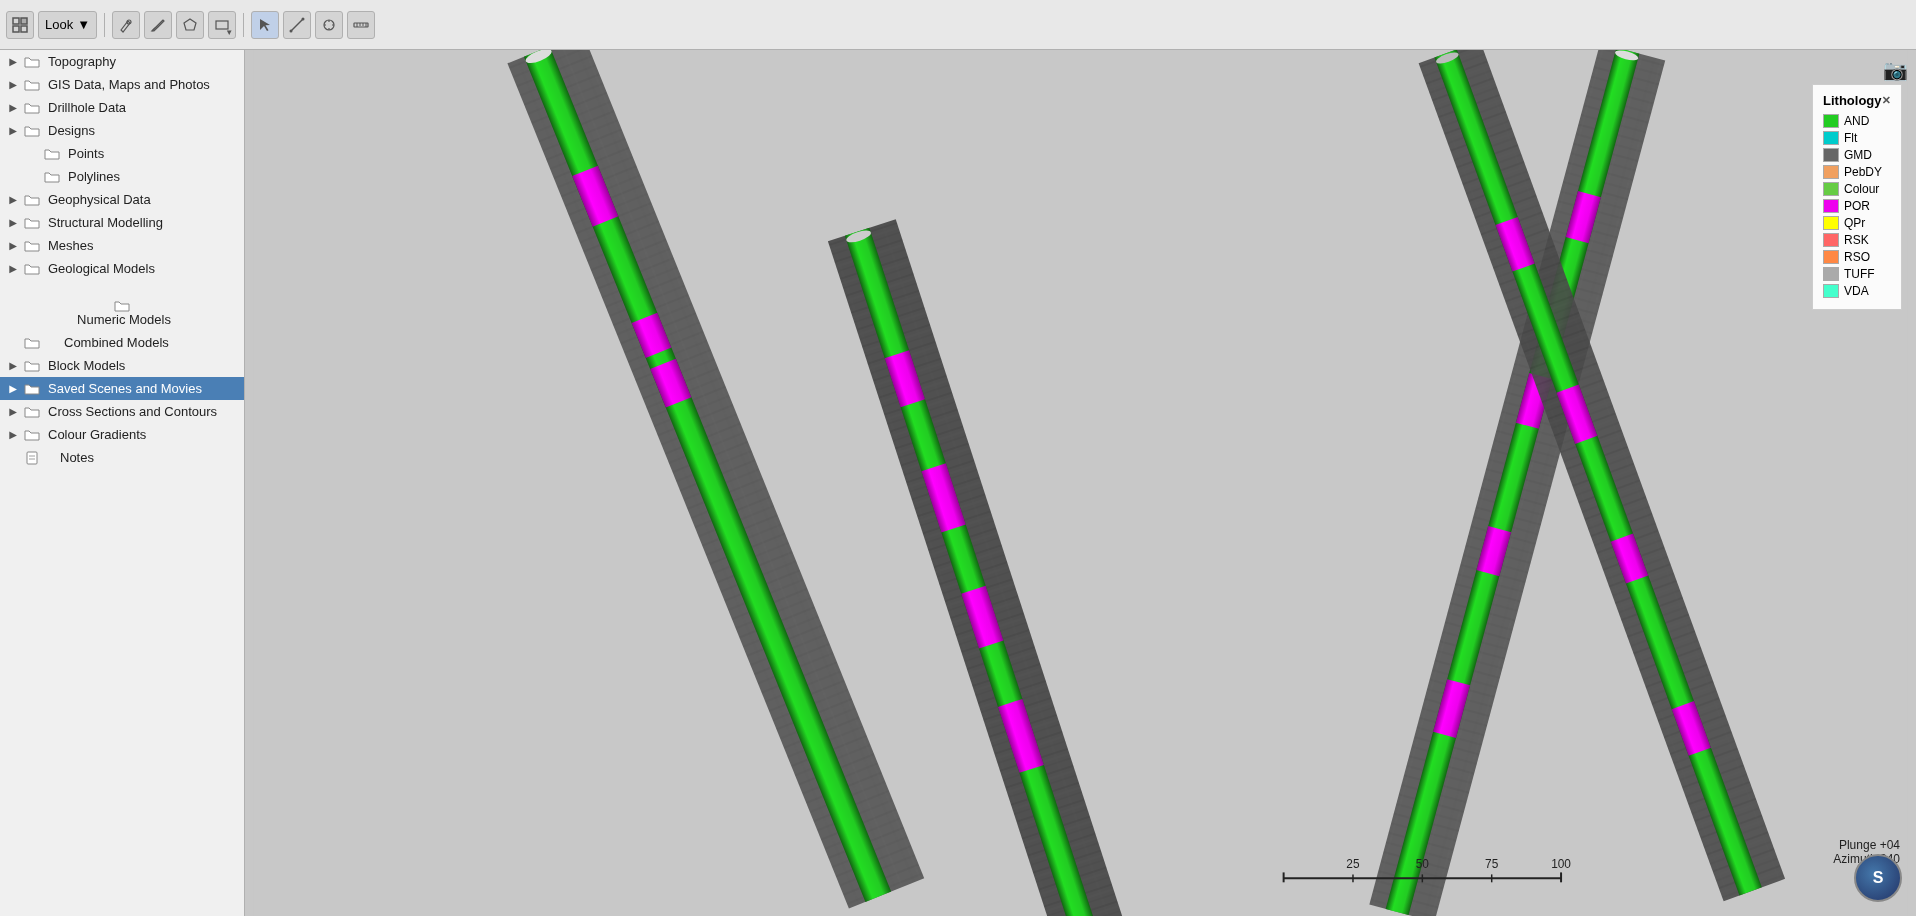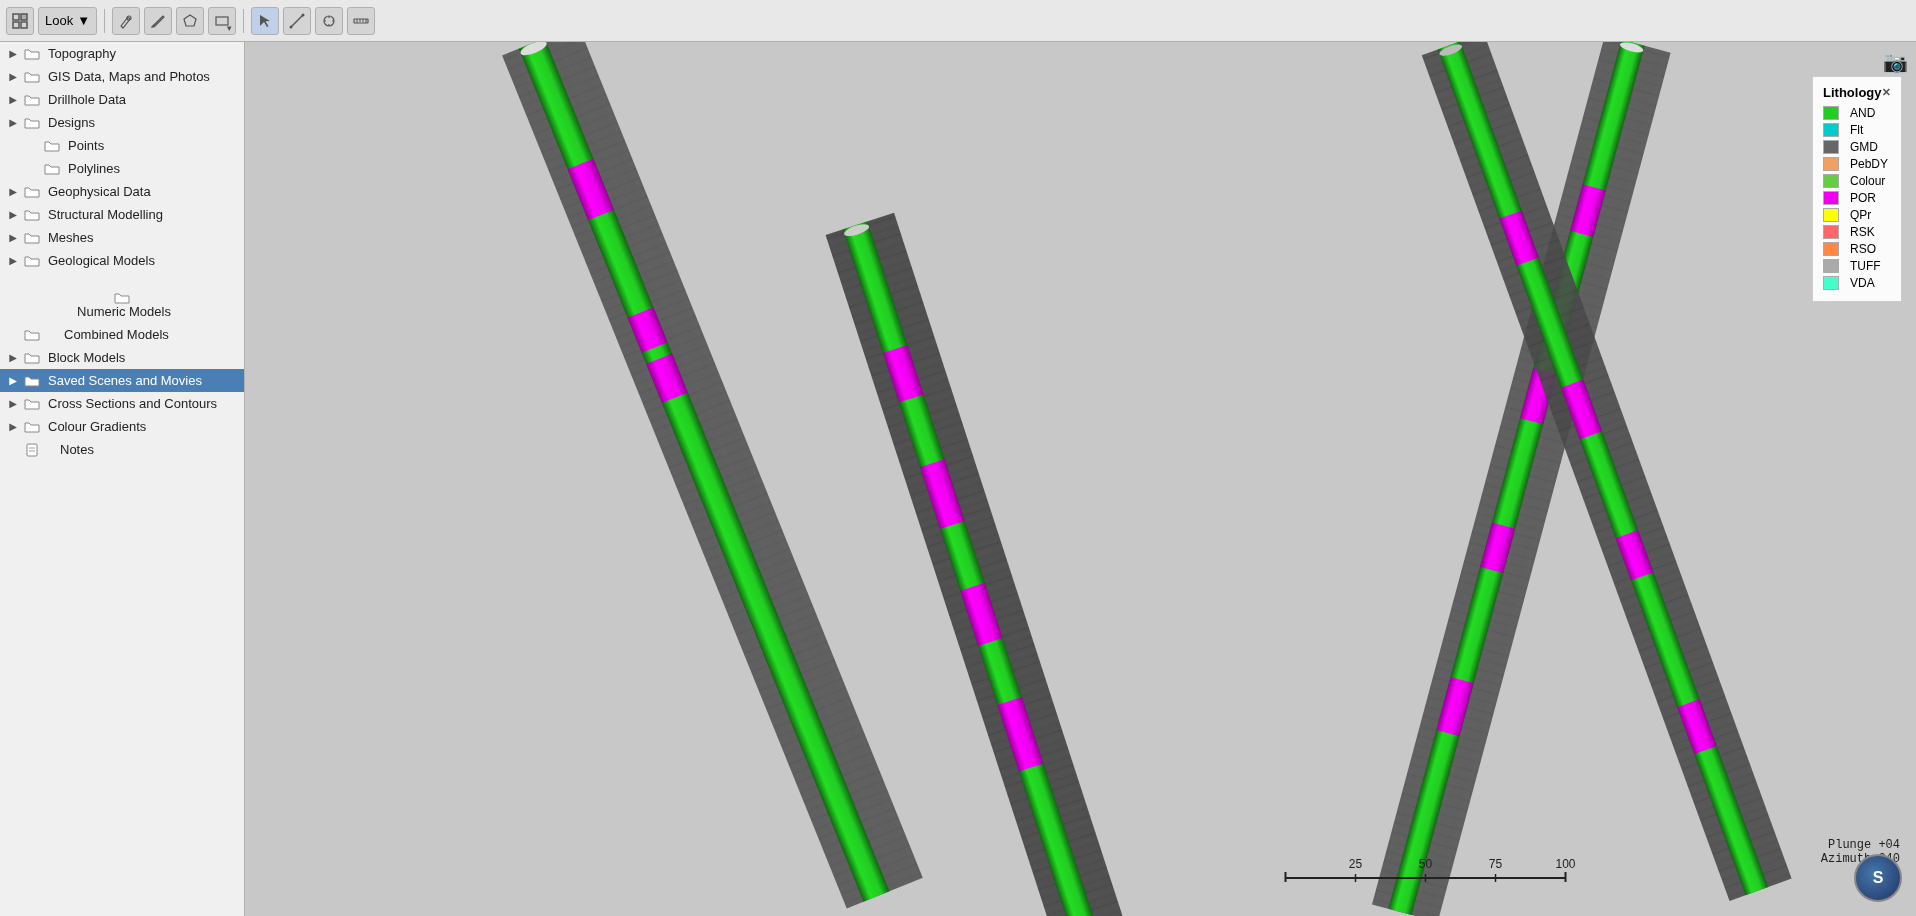--- a/index.html
+++ b/index.html
@@ -1,20 +1,20 @@
 <!DOCTYPE html>
 <html><head>
   <meta charset="utf-8">
   <style>
     * { box-sizing: border-box; margin: 0; padding: 0; }
     body { width: 1916px; height: 916px; overflow: hidden; font-family: Arial, sans-serif; font-size: 13px; background: #d0d0d0; display: flex; flex-direction: column; }
 
     
     .toolbar {
-      height: 42px;
+      height: 50px;
       background: #e8e8e8;
       border-bottom: 1px solid #b0b0b0;
       display: flex;
       align-items: center;
       padding: 0 6px;
       gap: 4px;
       flex-shrink: 0;
     }
     .toolbar-btn {
       width: 28px; height: 28px;
@@ -141,38 +141,37 @@
       font-weight: bold;
       font-size: 13px;
       margin-bottom: 6px;
       display: flex;
       align-items: center;
       justify-content: space-between;
     }
     .legend-item {
       display: flex;
       align-items: center;
-      gap: 11px;
+      gap: 5px;
       margin-bottom: 3px;
     }
     .legend-color {
       width: 16px; height: 14px;
       border: 1px solid #aaa;
       flex-shrink: 0;
     }
 
     
     .status-overlay {
       position: absolute;
       bottom: 50px;
       right: 16px;
       text-align: right;
       font-size: 12px;
       color: #222;
-      font-family: Liberation Mono, monospace;
     }
 
     
     .globe-indicator {
       position: absolute;
       bottom: 14px;
       right: 14px;
       width: 48px; height: 48px;
       border-radius: 50%;
       background: radial-gradient(circle at 40% 40%, #4477aa, #223366);

